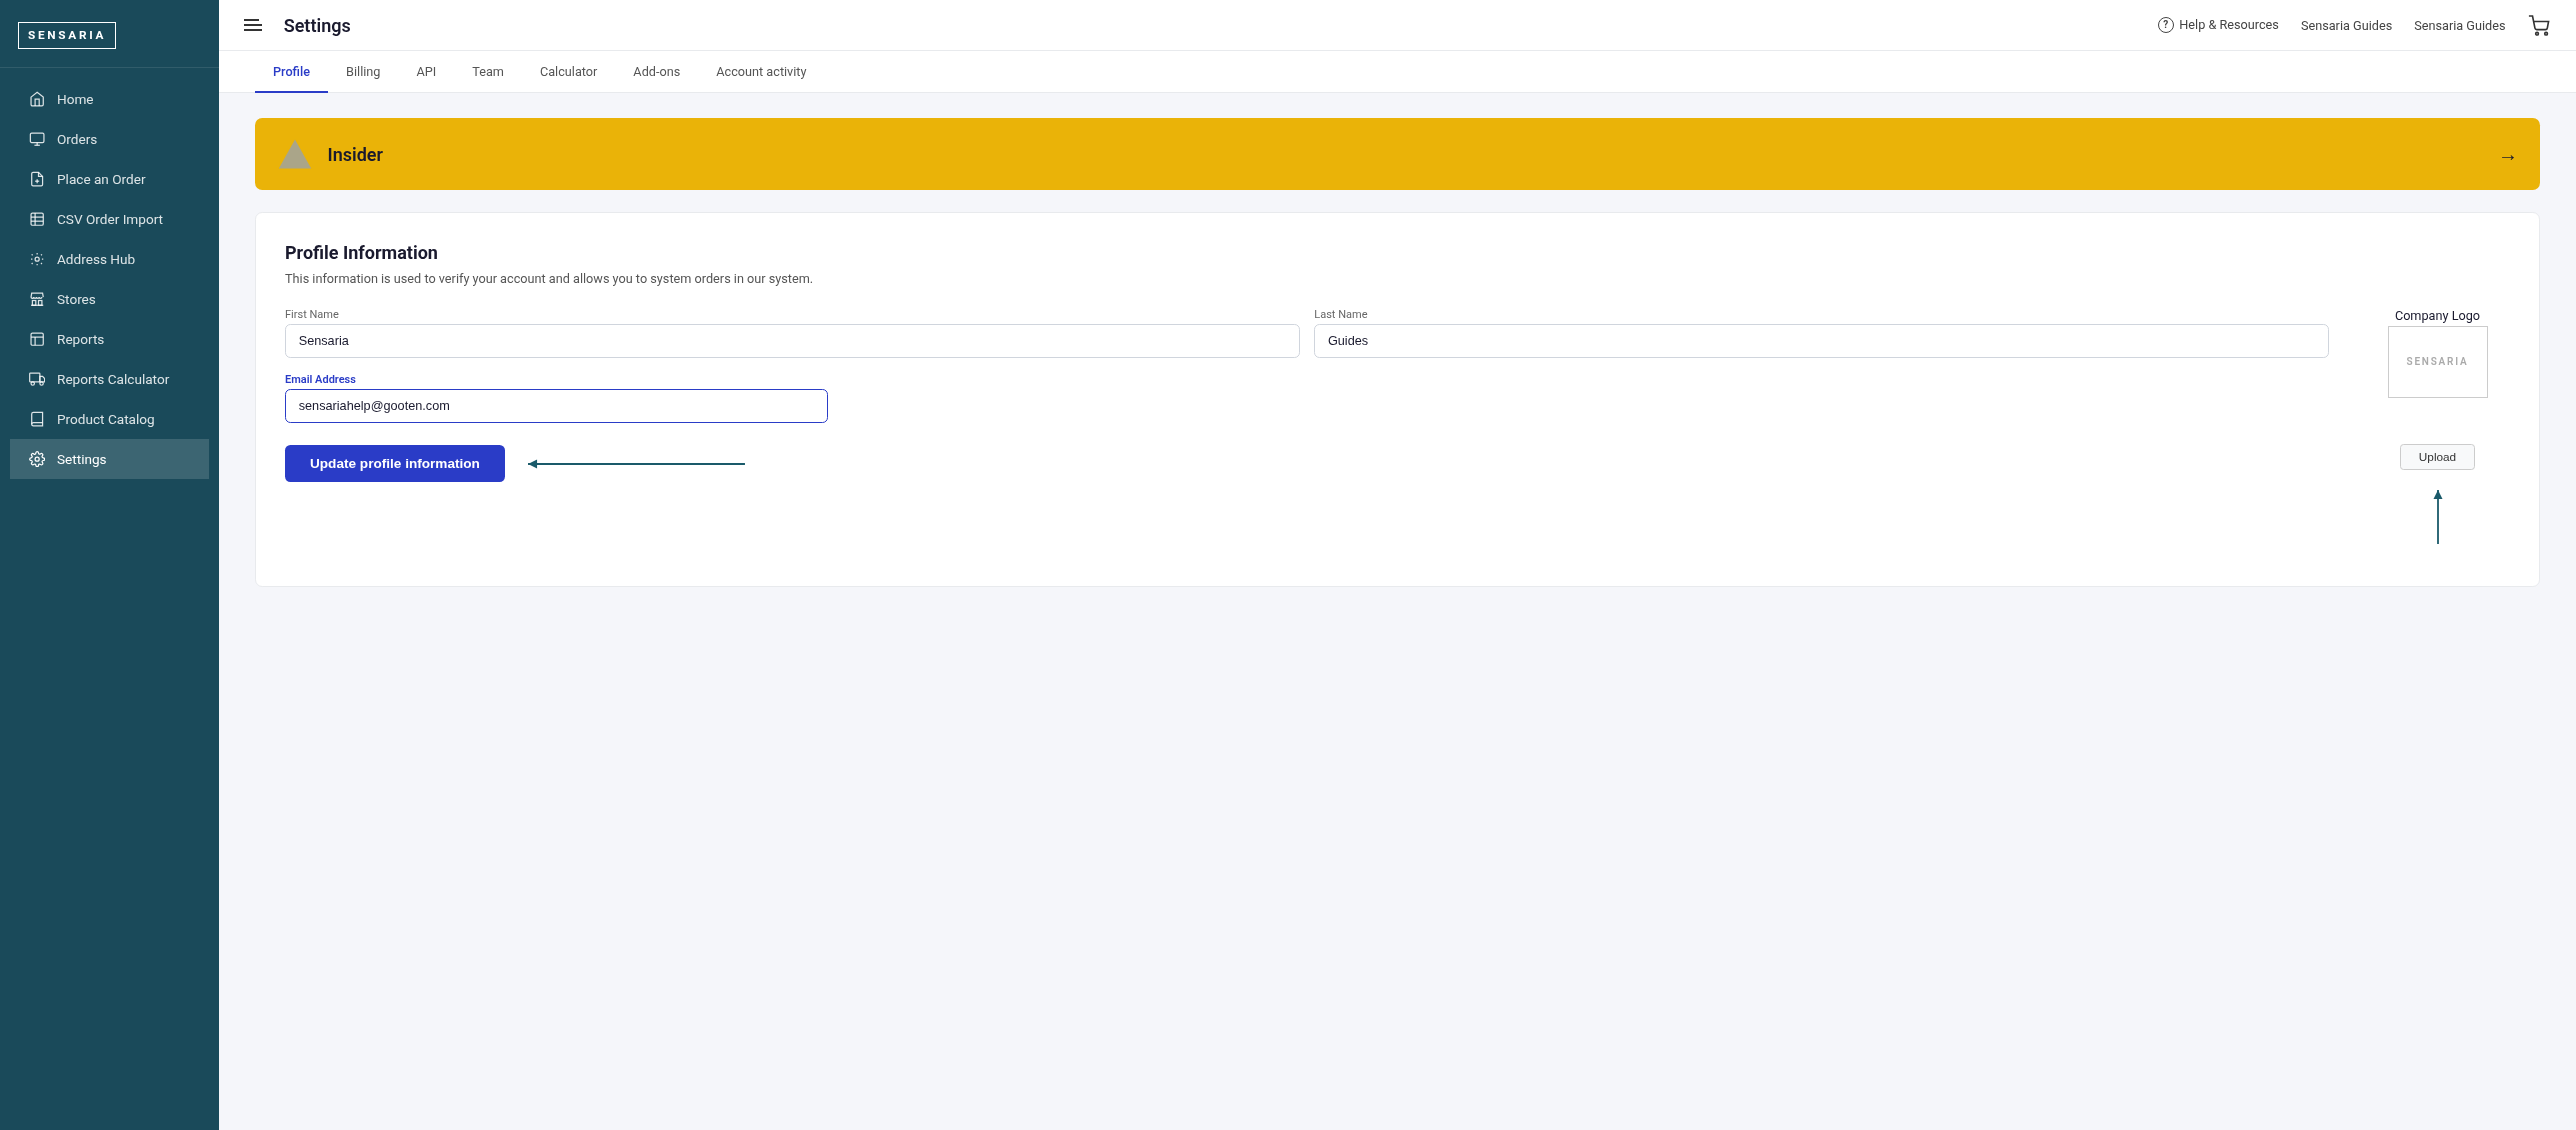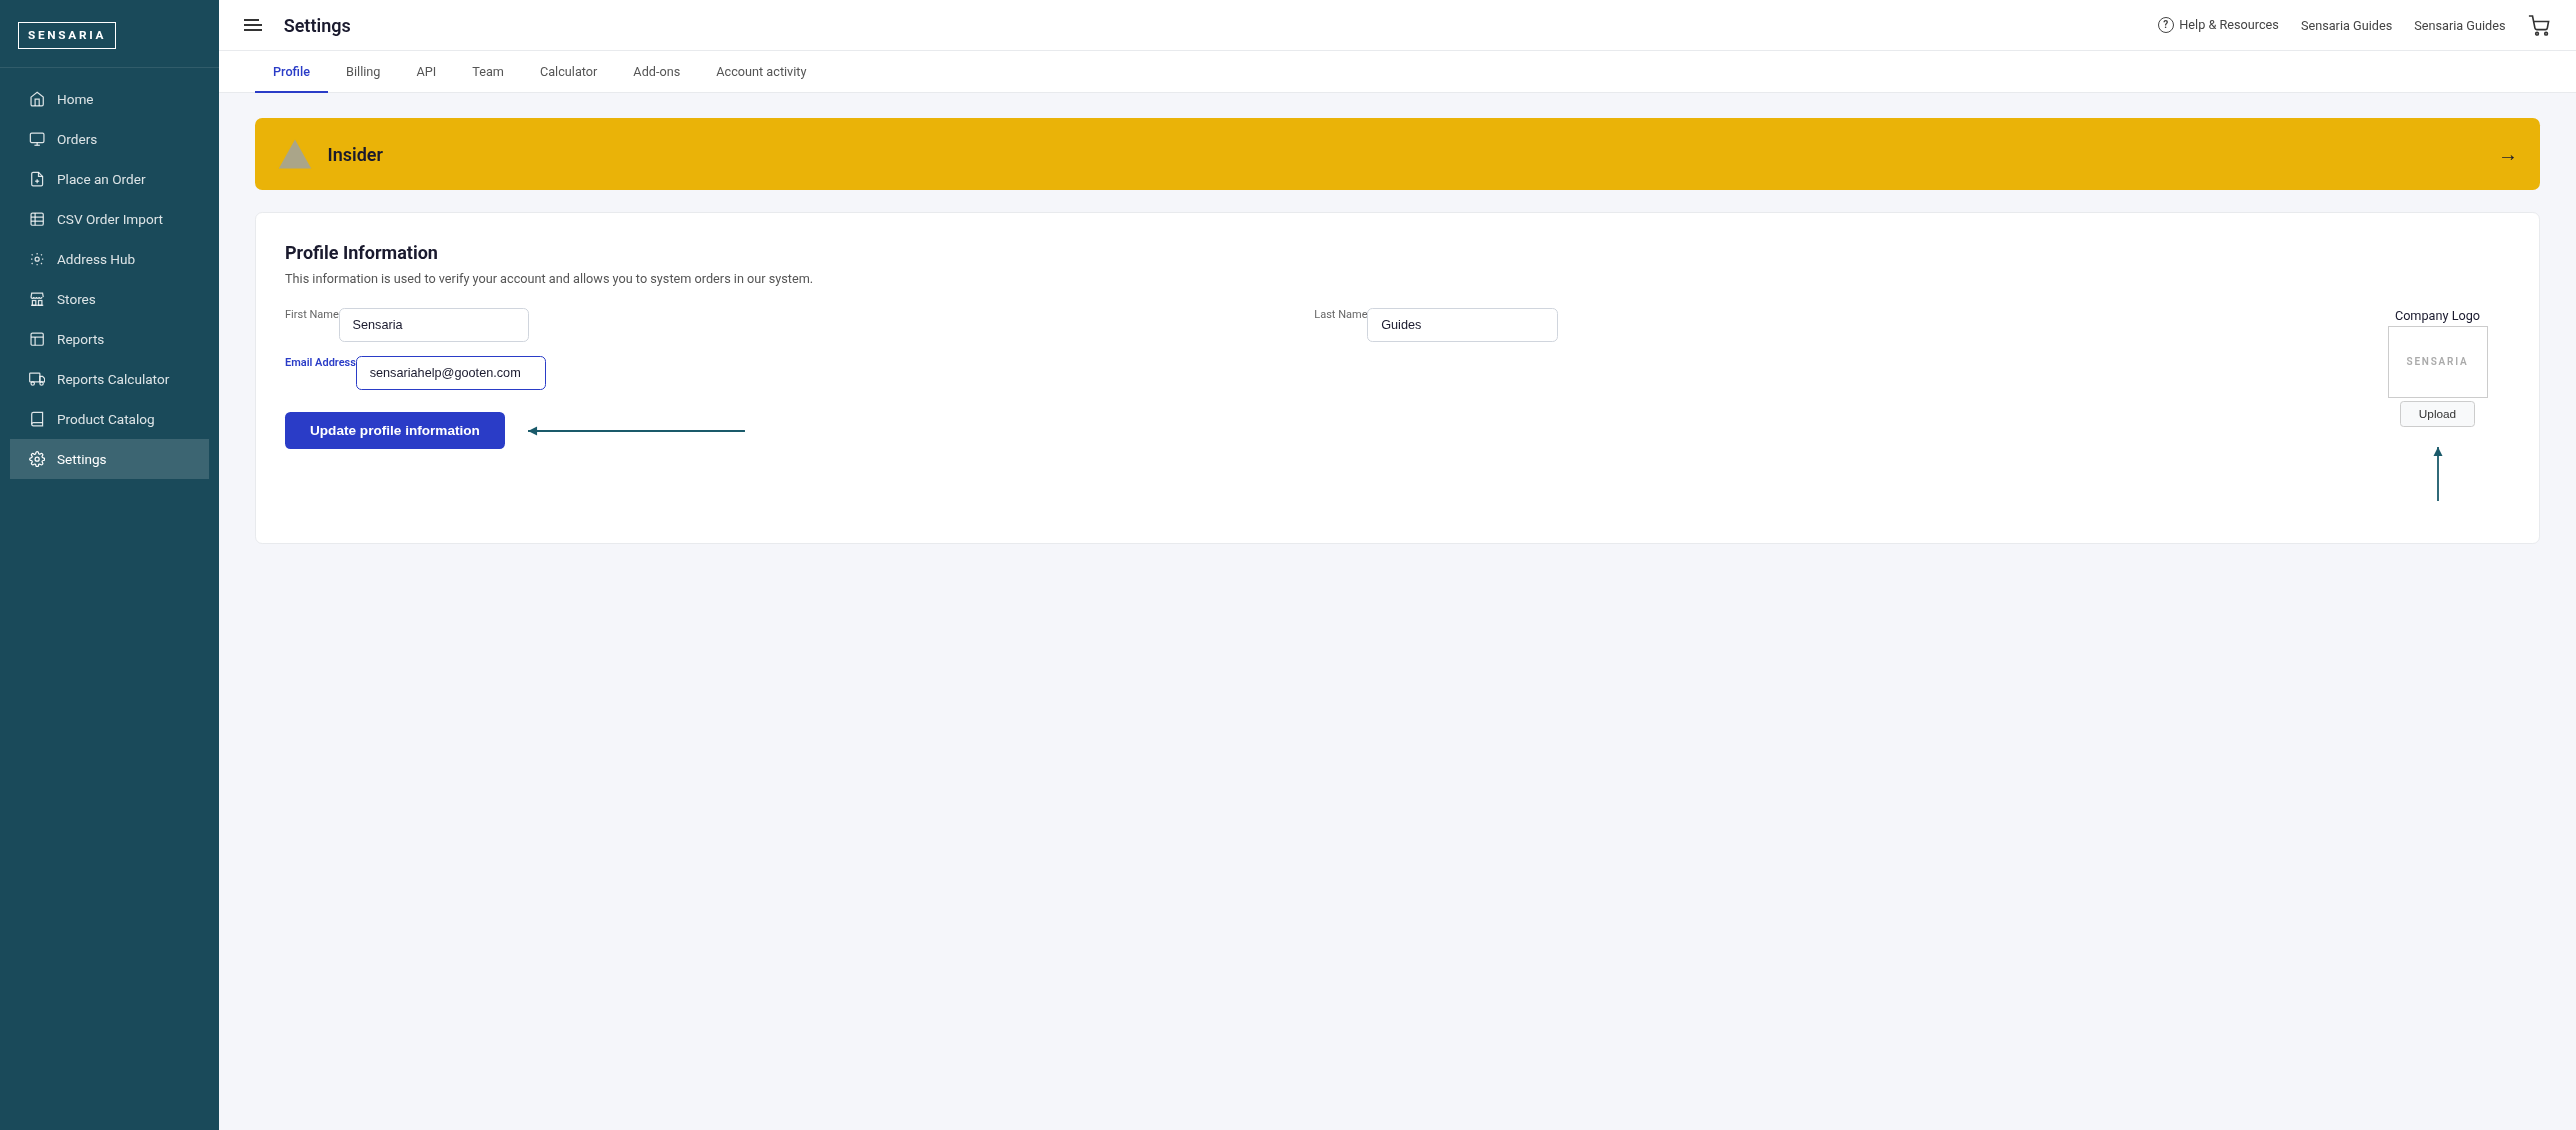--- a/index.html
+++ b/index.html
@@ -206,21 +206,21 @@
       margin-bottom: 22px;
     }
     .form-row {
       display: flex;
       gap: 14.5px;
       margin-bottom: 14.5px;
     }
     .form-group {
       flex: 1;
       display: flex;
-      flex-direction: row;
+      flex-direction: column;
     }
     .form-group label {
       font-size: 11px;
       color: #666;
       margin-bottom: 3.6px;
       font-weight: 400;
     }
     .form-input {
       border: 0.9px solid #d0d5dd;
       border-radius: 5.4px;
@@ -281,20 +281,21 @@
       font-weight: 600;
     }
     .upload-btn {
       border: 0.9px solid #ccc;
       background: #f8f9fa;
       padding: 5.4px 18px;
       font-size: 11.8px;
       color: #333;
       border-radius: 3.6px;
       cursor: pointer;
+      margin-top: 43px;
     }
 
     .update-btn {
       background: #2a3cc7;
       color: white;
       border: none;
       border-radius: 5.4px;
       padding: 11px 25px;
       font-size: 13.6px;
       font-weight: 600;

